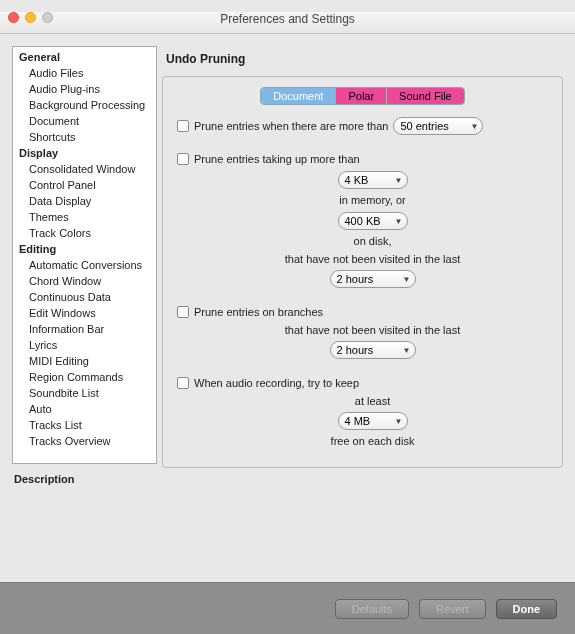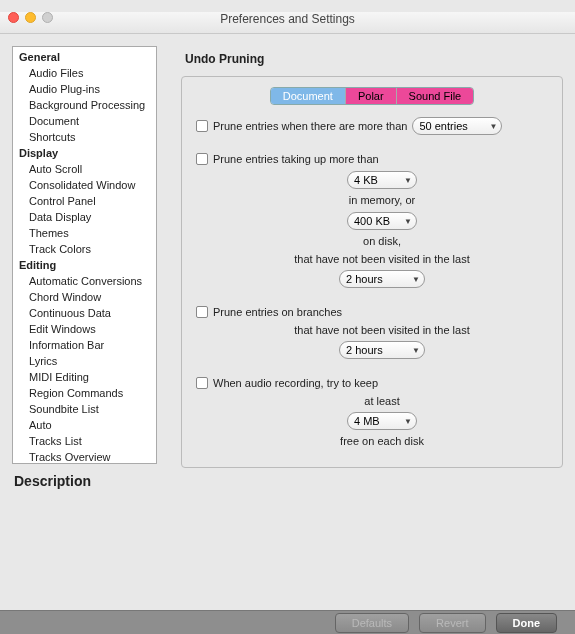--- a/index.html
+++ b/index.html
@@ -44,21 +44,21 @@
     height: 100%;
     padding: 2px 0;
   }
   .sidebar::-webkit-scrollbar { width: 14px; }
   .sidebar::-webkit-scrollbar-track { background: #f2f2f2; border-left: 1px solid #ddd; }
   .sidebar::-webkit-scrollbar-thumb { background: #b8b8b8; border-radius: 7px; border: 2px solid #f2f2f2; }
   .cat { font-weight: bold; padding: 2px 6px; color: #222; }
   .item { padding: 2px 6px 2px 16px; color: #222; cursor: default; }
   .content {
     flex: 1;
-    padding: 0 0 0 24px;
+    padding: 0 0 0 5px;
   }
   .section-title { font-weight: bold; font-size: 12px; color: #222; margin: 6px 0 10px 4px; }
   .panel {
     border: 1px solid #bbb;
     border-radius: 4px;
     background: #e8e8e8;
     padding: 10px 14px 14px 14px;
     min-height: 250px;
   }
   .tabbar { display: flex; justify-content: center; margin-bottom: 12px; }
@@ -89,25 +89,25 @@
     border-radius: 9px;
     background: linear-gradient(#fff, #eee);
     padding: 1px 4px 1px 6px;
     font-size: 11px;
     min-width: 70px;
     height: 18px;
     cursor: default;
   }
   .select .chev { font-size: 8px; color: #444; margin-left: 6px; }
   .spacer { height: 6px; }
-  .desc-label { font-weight: bold; font-size: 14px; margin: 4px 0 0 14px; color: #222; }
+  .desc-label { font-weight: bold; font-size: 11px; margin: 4px 0 0 14px; color: #222; }
   .footer {
     position: absolute;
     left: 0; right: 0; bottom: 0;
-    height: 24px;
+    height: 52px;
     background: #8e8e8e;
     border-top: 1px solid #777;
     display: flex;
     align-items: center;
     justify-content: flex-end;
     gap: 10px;
     padding-right: 18px;
   }
   .btn {
     border: 1px solid #555;
@@ -136,21 +136,20 @@
 <div class="main">
   <div class="sidebar-wrap">
     <div class="sidebar" id="sidebar">
         <div class="cat">General</div>
         <div class="item">Audio Files</div>
         <div class="item">Audio Plug-ins</div>
         <div class="item">Background Processing</div>
         <div class="item">Document</div>
         <div class="item">Shortcuts</div>
         <div class="cat">Display</div>
-        <div class="item">Auto Scroll</div>
         <div class="item">Consolidated Window</div>
         <div class="item">Control Panel</div>
         <div class="item">Data Display</div>
         <div class="item">Themes</div>
         <div class="item">Track Colors</div>
         <div class="cat">Editing</div>
         <div class="item">Automatic Conversions</div>
         <div class="item">Chord Window</div>
         <div class="item">Continuous Data</div>
         <div class="item">Edit Windows</div>

